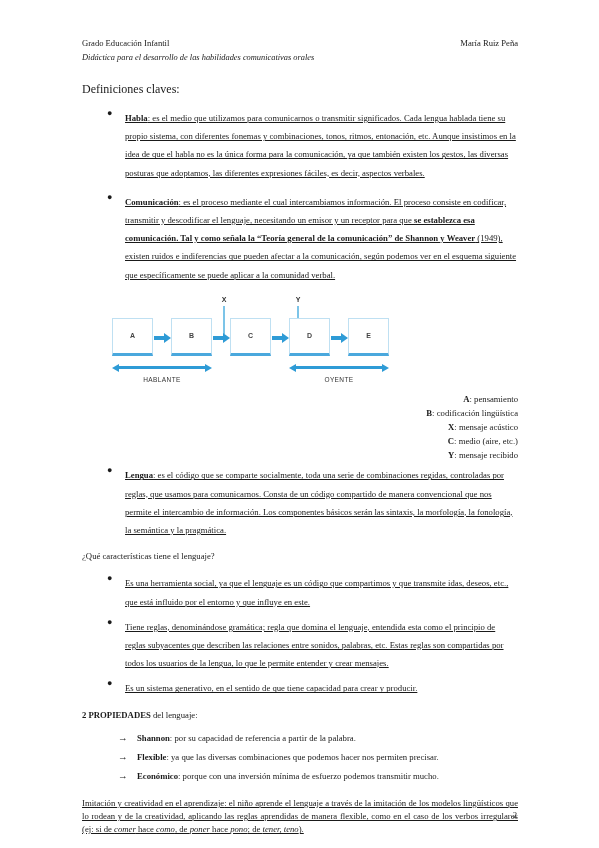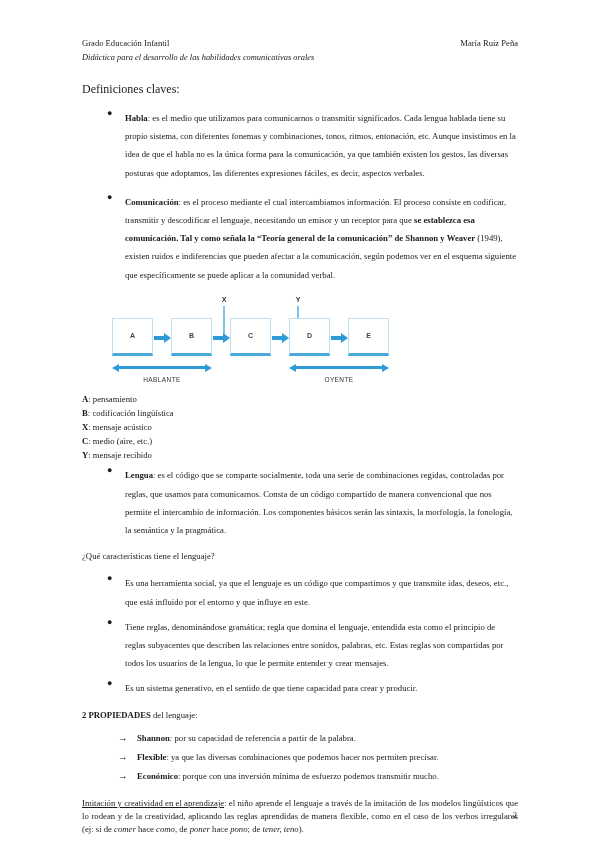--- a/index.html
+++ b/index.html
@@ -43,20 +43,21 @@
     margin-top: 2px;
     line-height: 1.35;
   }
 
   
   .para {
     font-size: 8.7px;
     line-height: 1.52;
     text-align: justify;
     margin: 0;
+    text-decoration: underline;
   }
   .lead {
     font-size: 12px;
     line-height: 1.5;
     margin-top: 17px;
   }
   .q-line {
     font-size: 8.7px;
     line-height: 1.5;
     margin-top: 13px;
@@ -204,21 +205,21 @@
     font-family: "Liberation Sans", sans-serif;
     letter-spacing: 0.4px;
     color: #333;
     text-align: center;
     transform: translateX(-50%);
   }
 
   
   .legend {
     margin-top: 2px;
-    text-align: left;
+    text-align: right;
     font-size: 8.7px;
     line-height: 1.62;
   }
   .legend div { white-space: nowrap; }
 
   
   .pageno {
     position: absolute;
     right: 82px;
     bottom: 28px;

